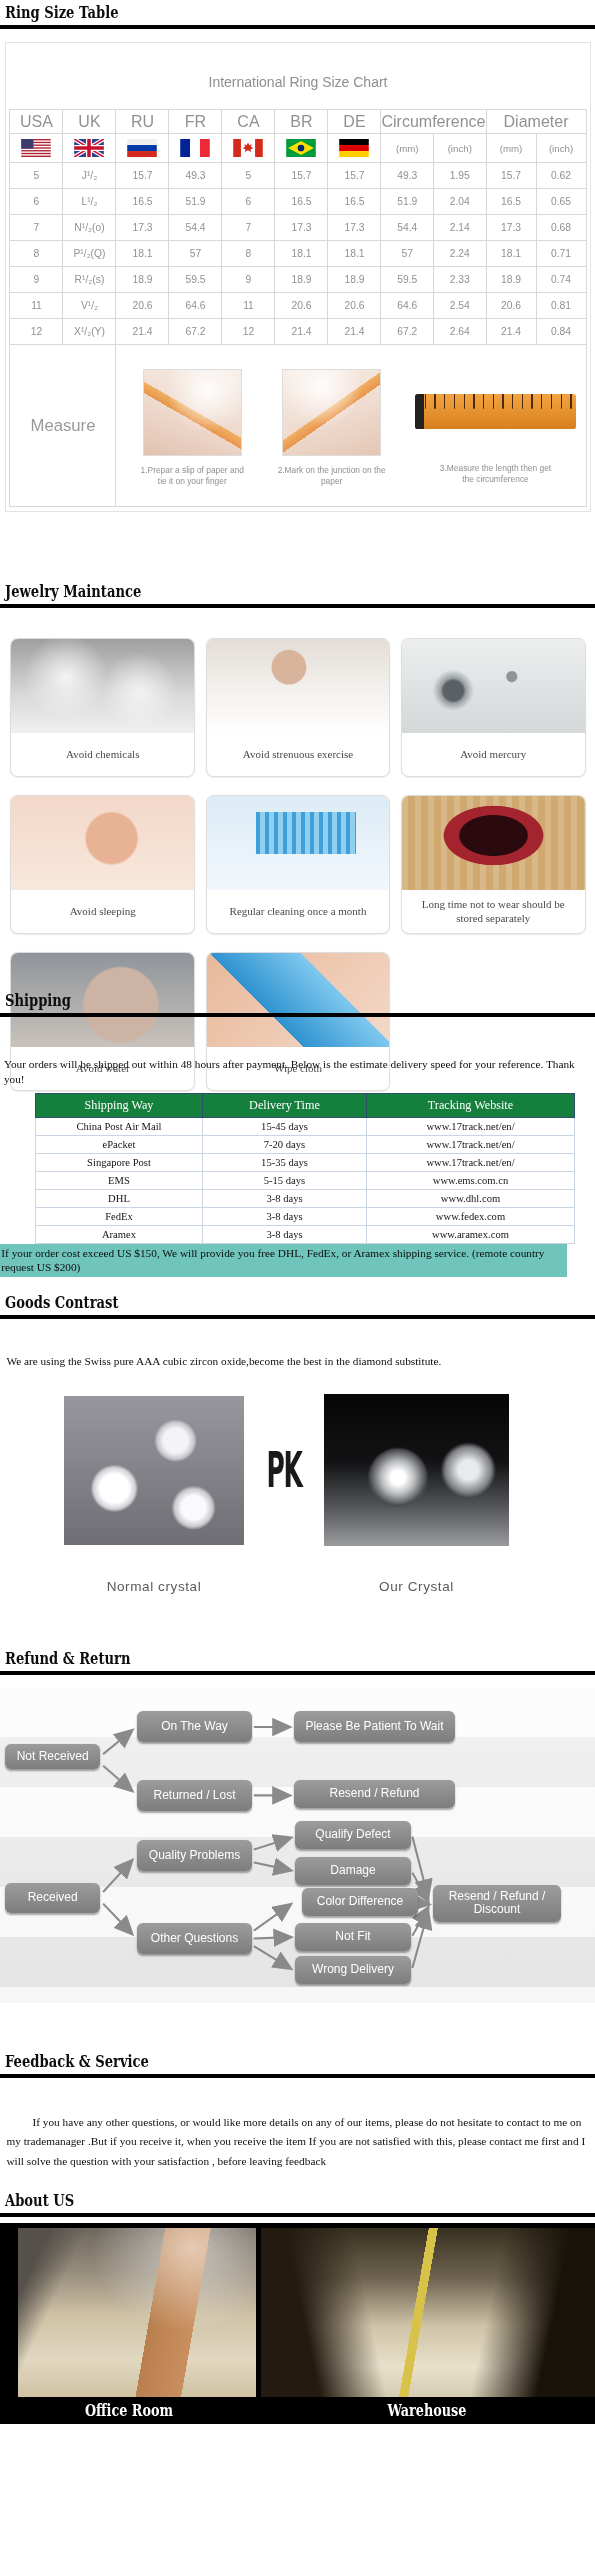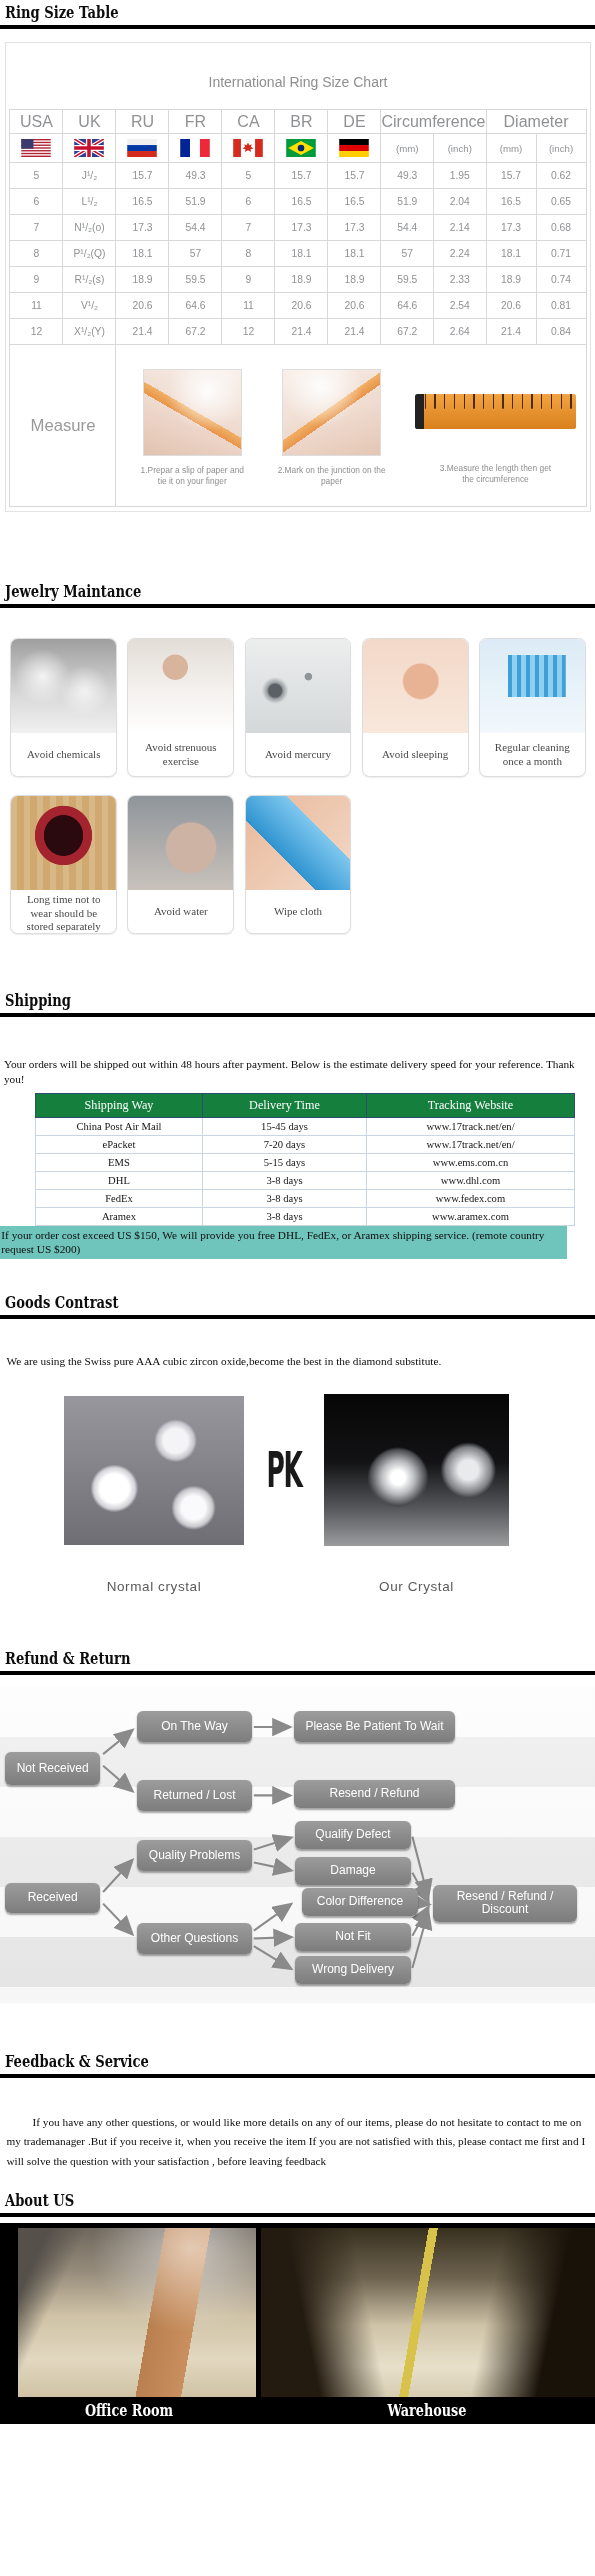--- a/index.html
+++ b/index.html
@@ -27,21 +27,21 @@
   .mimg{width:97px;height:85px;border:0.6px solid #ddd;background:radial-gradient(circle at 65% 25%,rgba(255,255,255,.9),transparent 45%),linear-gradient(30deg,transparent 44%,#e8954a 44%,#f0b066 52%,transparent 52%),linear-gradient(200deg,#f8efe9 0%,#eed9cd 55%,#e2c2b0 100%);}
   .mimg.m2{background:radial-gradient(circle at 40% 20%,rgba(255,255,255,.9),transparent 45%),linear-gradient(-35deg,transparent 46%,#e8954a 46%,#f0b066 54%,transparent 54%),linear-gradient(160deg,#f8efe9 0%,#efdbcf 55%,#e4c6b4 100%);}
   .ruler-wrap{width:162px;height:85px;display:flex;align-items:center;justify-content:center;}
   .ruler{width:161px;height:35px;border-radius:2.6px;background:
     linear-gradient(90deg,#222 0 9px,transparent 9px),
     repeating-linear-gradient(90deg,#4a2a08 0 1.3px,transparent 1.3px 9.7px) top/100% 42% no-repeat,
     linear-gradient(180deg,#f2a440 0%,#d97f1e 100%);}
   .mcap{margin-top:9px;max-width:113px;font-family:"Liberation Sans",sans-serif;font-size:8.4px;line-height:1.35;color:#8f8f8f;text-align:center;}
 
   
-  .cards{display:grid;grid-template-columns:repeat(5,1fr);gap:18px 10.3px;margin:30px 10.3px 0;}
+  .cards{display:grid;grid-template-columns:repeat(3,1fr);gap:18px 10.3px;margin:30px 10.3px 0;}
   .card{background:#fff;border:0.6px solid #ddd;border-radius:7.7px;overflow:hidden;box-shadow:0 0.6px 1.3px rgba(0,0,0,.08);height:137px;display:flex;flex-direction:column;}
   .card-img{height:94px;flex:none;}
   .card-cap{flex:1;display:flex;align-items:center;justify-content:center;padding:2.6px 6.4px;font-family:"Liberation Serif",serif;font-size:11px;color:#4a4a4a;text-align:center;line-height:1.25;}
   .ph-chem{background:radial-gradient(circle at 30% 40%,rgba(255,255,255,.8),transparent 30%),radial-gradient(circle at 70% 55%,rgba(255,255,255,.7),transparent 28%),linear-gradient(180deg,#9f9f9f 0%,#d9d9d9 60%,#f0f0f0 100%);}
   .ph-exer{background:radial-gradient(circle at 45% 30%,#d9b49c 0 14%,transparent 15%),linear-gradient(180deg,#e3ddd7 0%,#f4f1ee 55%,#ffffff 100%);}
   .ph-merc{background:radial-gradient(circle at 28% 55%,#5a6064 0 7%,#9aa0a3 9%,#d7dbdc 14%,transparent 15%),radial-gradient(circle at 60% 40%,#8e9497 0 4%,transparent 5%),linear-gradient(180deg,#eceeee 0%,#d4d8d9 100%);}
   .ph-sleep{background:radial-gradient(circle at 55% 45%,#e8b394 0 22%,transparent 24%),linear-gradient(180deg,#f3d8c8 0%,#f8e8dc 100%);}
   .ph-clean{background:repeating-linear-gradient(90deg,#3f9fd8 0 4.5px,#8fd0f0 4.5px 9px) 60% 30%/55% 45% no-repeat,linear-gradient(180deg,#dcebf6 0%,#f2f8fc 100%);}
   .ph-store{background:radial-gradient(ellipse at 50% 42%,#2a0a0e 0 26%,#a3242e 27% 38%,transparent 39%),repeating-linear-gradient(90deg,#d9b887 0 6.4px,#cfa96f 6.4px 13px);}
   .ph-water{background:radial-gradient(circle at 60% 55%,#cdb3a3 0 30%,transparent 32%),linear-gradient(180deg,#8f959b 0%,#c9c2bb 100%);}
@@ -371,20 +371,25 @@
         <th class="sw3">Tracking Website</th>
       </tr>
       <tr>
           <td>China Post Air Mail</td>
           <td>15-45 days</td>
           <td>www.17track.net/en/</td>
         </tr>
         <tr>
           <td>ePacket</td>
           <td>7-20 days</td>
+          <td>www.17track.net/en/</td>
+        </tr>
+        <tr>
+          <td>Singapore Post</td>
+          <td>15-35 days</td>
           <td>www.17track.net/en/</td>
         </tr>
         <tr>
           <td>EMS</td>
           <td>5-15 days</td>
           <td>www.ems.com.cn</td>
         </tr>
         <tr>
           <td>DHL</td>
           <td>3-8 days</td>
@@ -443,30 +448,30 @@
         <line x1="394" y1="378" x2="450" y2="338"></line>
         <line x1="394" y1="390" x2="450" y2="388"></line>
         <line x1="394" y1="402" x2="450" y2="436"></line>
         <line x1="640" y1="232" x2="664" y2="324"></line>
         <line x1="640" y1="288" x2="664" y2="331"></line>
         <line x1="640" y1="334" x2="664" y2="337"></line>
         <line x1="640" y1="386" x2="664" y2="343"></line>
         <line x1="640" y1="436" x2="664" y2="350"></line>
       </g>
     </svg>
-    <div class="fbox" style="left:5.2px;top:65px;width:95px;height:33px;">Not Received</div>
+    <div class="fbox" style="left:5.2px;top:57px;width:95px;height:25px;">Not Received</div>
     <div class="fbox" style="left:137px;top:24.5px;width:115px;height:31px;">On The Way</div>
     <div class="fbox" style="left:137px;top:93px;width:115px;height:31px;">Returned / Lost</div>
     <div class="fbox" style="left:294px;top:24.5px;width:161px;height:31px;">Please Be Patient To Wait</div>
     <div class="fbox" style="left:294px;top:93px;width:161px;height:28px;">Resend / Refund</div>
     <div class="fbox" style="left:295px;top:134px;width:116px;height:28px;">Qualify Defect</div>
     <div class="fbox" style="left:137px;top:153px;width:115px;height:31px;">Quality Problems</div>
     <div class="fbox" style="left:295px;top:170px;width:116px;height:28px;">Damage</div>
     <div class="fbox" style="left:5.2px;top:196px;width:95px;height:30px;">Received</div>
-    <div class="fbox" style="left:433px;top:198px;width:144px;height:37px;">Resend / Refund / Discount</div>
+    <div class="fbox" style="left:433px;top:198px;width:128px;height:37px;">Resend / Refund / Discount</div>
     <div class="fbox" style="left:302px;top:201px;width:116px;height:28px;">Color Difference</div>
     <div class="fbox" style="left:137px;top:236px;width:115px;height:31px;">Other Questions</div>
     <div class="fbox" style="left:295px;top:236px;width:116px;height:28px;">Not Fit</div>
     <div class="fbox" style="left:295px;top:269px;width:116px;height:28px;">Wrong Delivery</div>
   </div>
 </div>
 
 <div class="section" style="top:2053px;">
   <h2 class="sec-head">Feedback &amp; Service</h2>
   <div class="sec-bar"></div>

